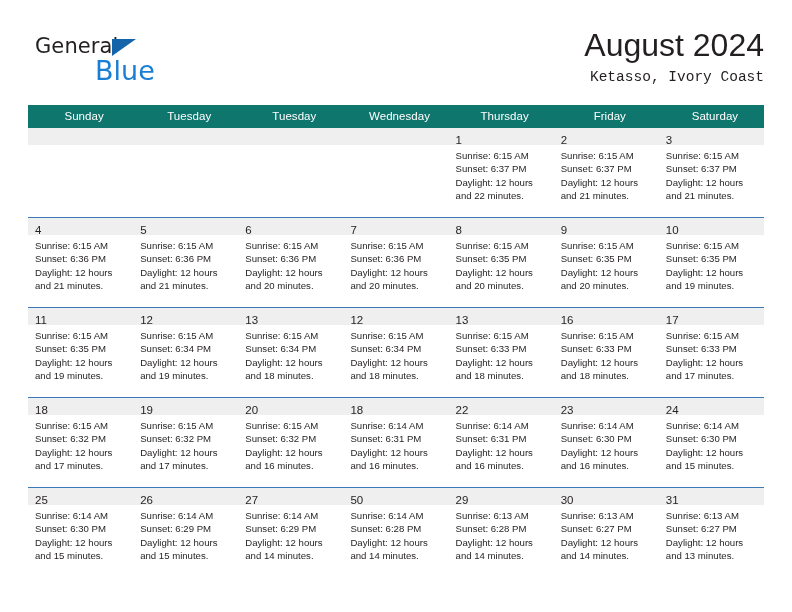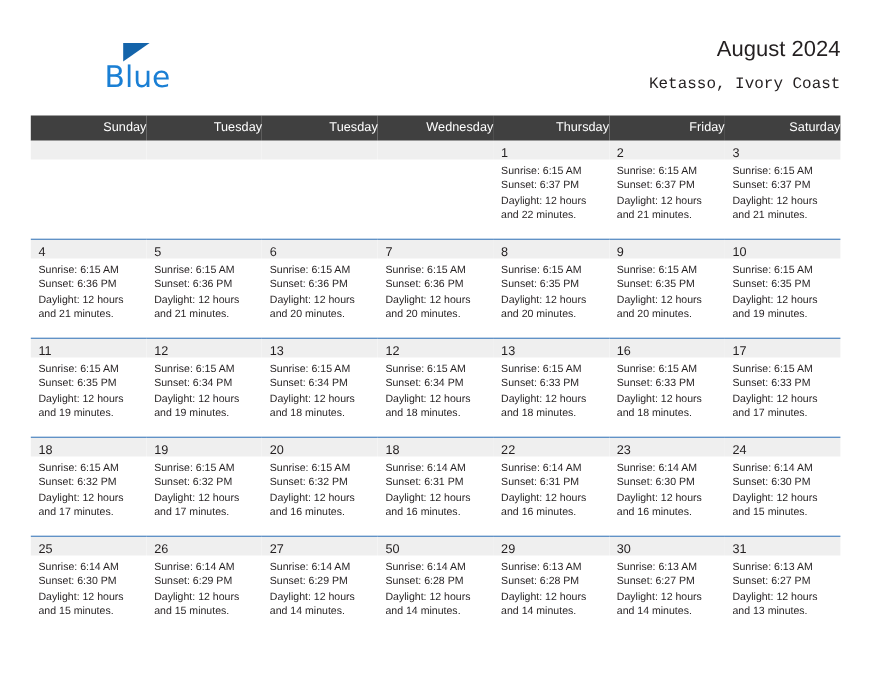--- a/index.html
+++ b/index.html
@@ -64,21 +64,21 @@
     font-family: "DejaVu Sans", sans-serif;
     font-weight: 400;
   }
   .title-block {
     position: absolute;
     right: 0;
     top: 0;
     text-align: right;
   }
   .cal-title {
-    font-size: 20px;
+    font-size: 32px;
     font-weight: 400;
     color: #231f20;
     line-height: 38px;
     white-space: nowrap;
   }
   .cal-subtitle {
     font-size: 14.5px;
     font-weight: 400;
     color: #231f20;
     line-height: 22px;
@@ -92,25 +92,25 @@
     position: absolute;
     left: 28px;
     top: 105px;
     width: 736px;
     border-collapse: collapse;
     table-layout: fixed;
   }
   .calendar col { width: 105.14px; }
 
   thead th {
-    background: #404040;
+    background: #0f766e;
     color: #ffffff;
     font-size: 11.5px;
     font-weight: 400;
-    text-align: right;
+    text-align: center;
     padding: 5px 0 6px 7px;
     height: 11px;
     letter-spacing: .05px;
   }
 
   tbody td {
     vertical-align: top;
     padding: 0;
     height: 89px;
     border-top: 1.5px solid #3b78b8;
@@ -140,20 +140,21 @@
   }
   td.empty .daynum-band { background: #efefef; }
 </style>
 </head>
 <body>
 
 <div class="page">
 
   <div class="top">
     <div class="brand">
+      <span class="brand-general">General</span>
       <span class="brand-tri"></span>
       <span class="brand-blue">Blue</span>
     </div>
     <div class="title-block">
       <div class="cal-title">August 2024</div>
       <div class="cal-subtitle">Ketasso, Ivory Coast</div>
     </div>
   </div>
 
   <table class="calendar">

